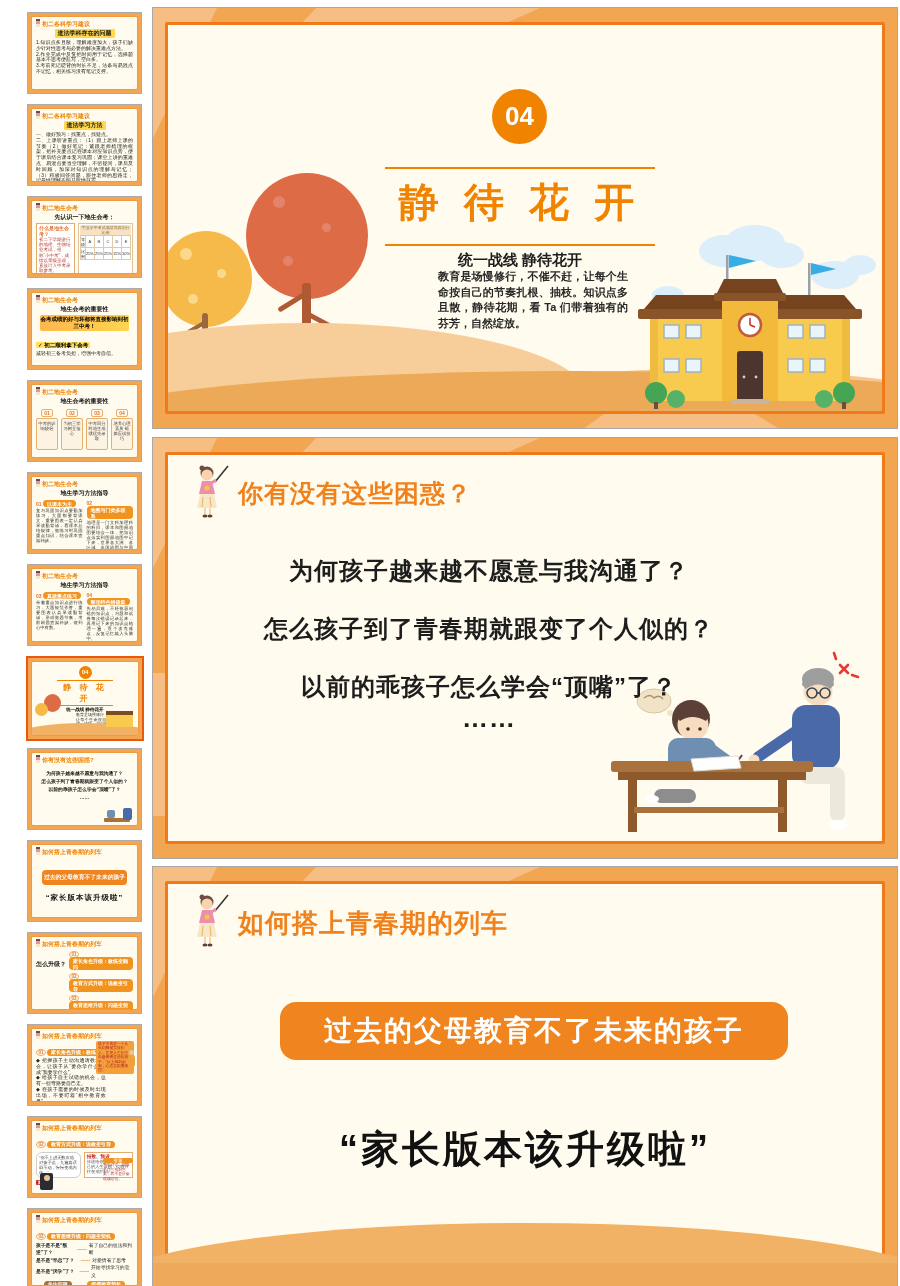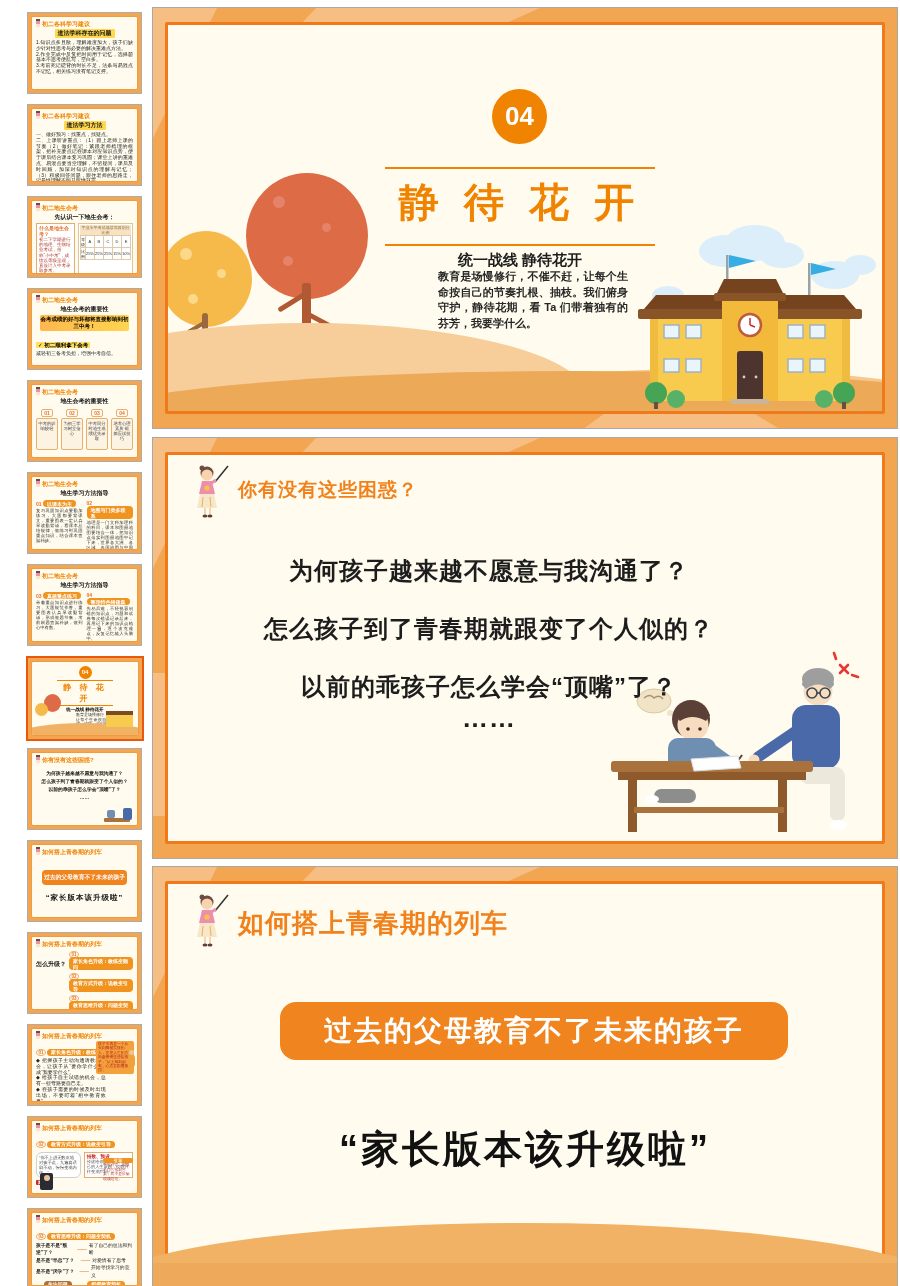--- a/index.html
+++ b/index.html
@@ -129,21 +129,21 @@
   .tr-yel{left:34px;top:288px;width:6px;height:76px;background:#99683F;}
   .tr-yel:before{content:"";position:absolute;left:-16px;top:12px;width:22px;height:4px;
                  background:#99683F;border-radius:2px;transform:rotate(-30deg);}
   .hill{position:absolute;border-radius:50%;}
   .h-l1{left:-140px;width:560px;bottom:-62px;height:150px;background:#F7CD9A;z-index:2;}
   .h-l2{right:-140px;width:640px;bottom:-78px;height:120px;background:#F6C88F;z-index:2;}
   .h-front{left:-110px;right:-210px;bottom:-72px;height:112px;background:#ECA958;z-index:2;}
   .school{position:absolute;left:452px;top:188px;width:262px;height:202px;z-index:3;}
   
   .shead{position:absolute;left:26px;top:8px;display:flex;align-items:flex-start;z-index:4;}
-  .shead .ttl{margin-left:8px;margin-top:14px;color:#F0821E;font-size:19px;font-weight:900;letter-spacing:1px;}
+  .shead .ttl{margin-left:8px;margin-top:14px;color:#F0821E;font-size:25px;font-weight:900;letter-spacing:1px;}
   .card3 .ttl{font-size:26px;}
   .q{position:absolute;left:40px;width:562px;text-align:center;font-size:24px;font-weight:bold;
      color:#1d1d1d;z-index:4;letter-spacing:1px;}
   .q0{top:100px;} .q1{top:158px;} .q2{top:216px;} .q3{top:248px;font-size:26px;}
   .deskpic{position:absolute;right:6px;bottom:0;width:280px;height:200px;z-index:3;}
   
   .banner{position:absolute;left:112px;top:118px;width:508px;height:58px;background:#F0841F;
           border-radius:16px;color:#fff;font-size:28px;font-weight:bold;text-align:center;
           line-height:58px;letter-spacing:2px;z-index:4;}
   .quote{position:absolute;left:0;right:0;top:240px;text-align:center;color:#111;font-size:38px;
@@ -443,21 +443,21 @@
         <rect x="34" y="189" width="4" height="11" fill="#6D4C41"></rect>
       <circle cx="224" cy="180" r="11" fill="#46A455"></circle>
         <rect x="222" y="189" width="4" height="11" fill="#6D4C41"></rect>
       <rect x="16" y="196" width="228" height="6" rx="3" fill="#E5AE60"></rect>
     </svg>
     <div class="s1num">04</div>
     <div class="rule r1"></div>
     <div class="s1title">静 待 花 开</div>
     <div class="rule r2"></div>
     <div class="s1sub">统一战线 静待花开</div>
-    <div class="s1body">教育是场慢修行，不催不赶，让每个生命按自己的节奏扎根、抽枝。我们俯身守护，静待花期，看 Ta 们带着独有的芬芳，我要学什么。</div>
+    <div class="s1body">教育是场慢修行，不催不赶，让每个生命按自己的节奏扎根、抽枝。知识点多且散，静待花期，看 Ta 们带着独有的芬芳，自然绽放。</div>
   </div>
 </section>
 
 <section class="slide" style="top:437px">
   <div class="fd fd1"></div>
   <div class="fd fd2"></div>
   <div class="fd fd4"></div>
   <div class="card card2">
     <div class="shead">
       <svg width="36" height="56" viewBox="0 0 36 54">

